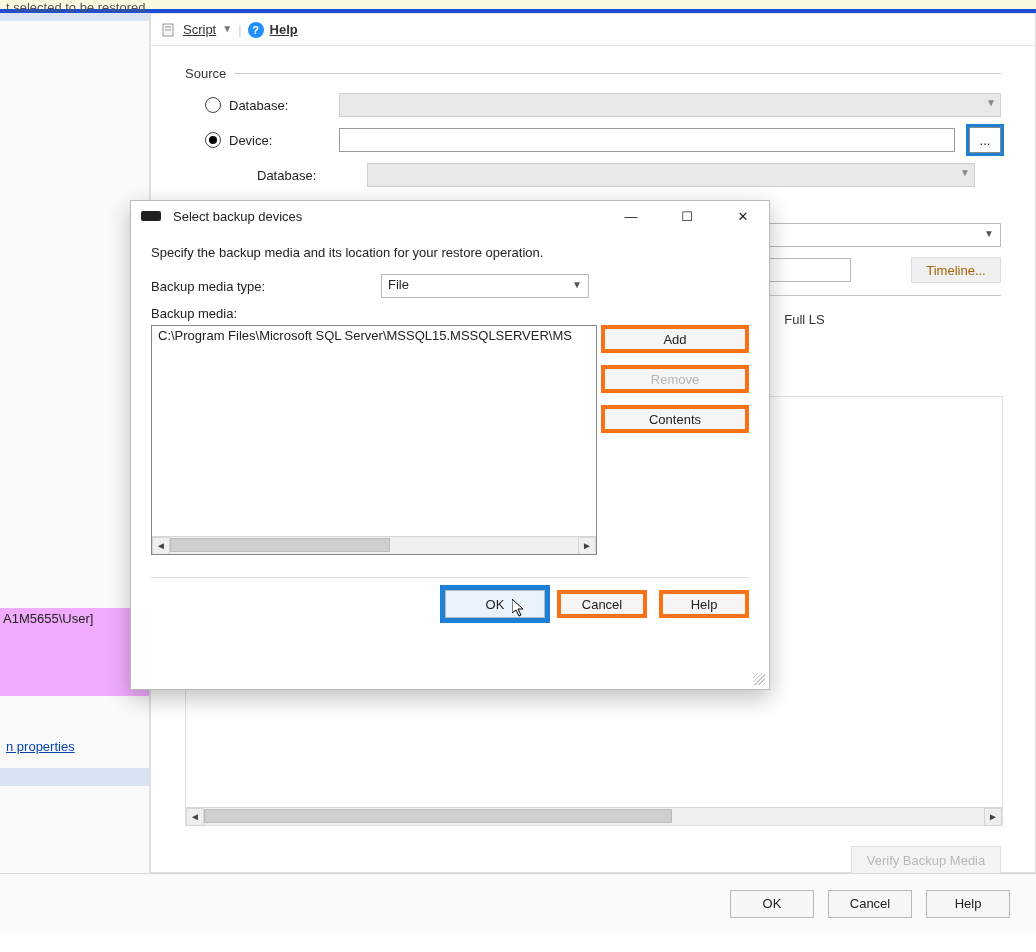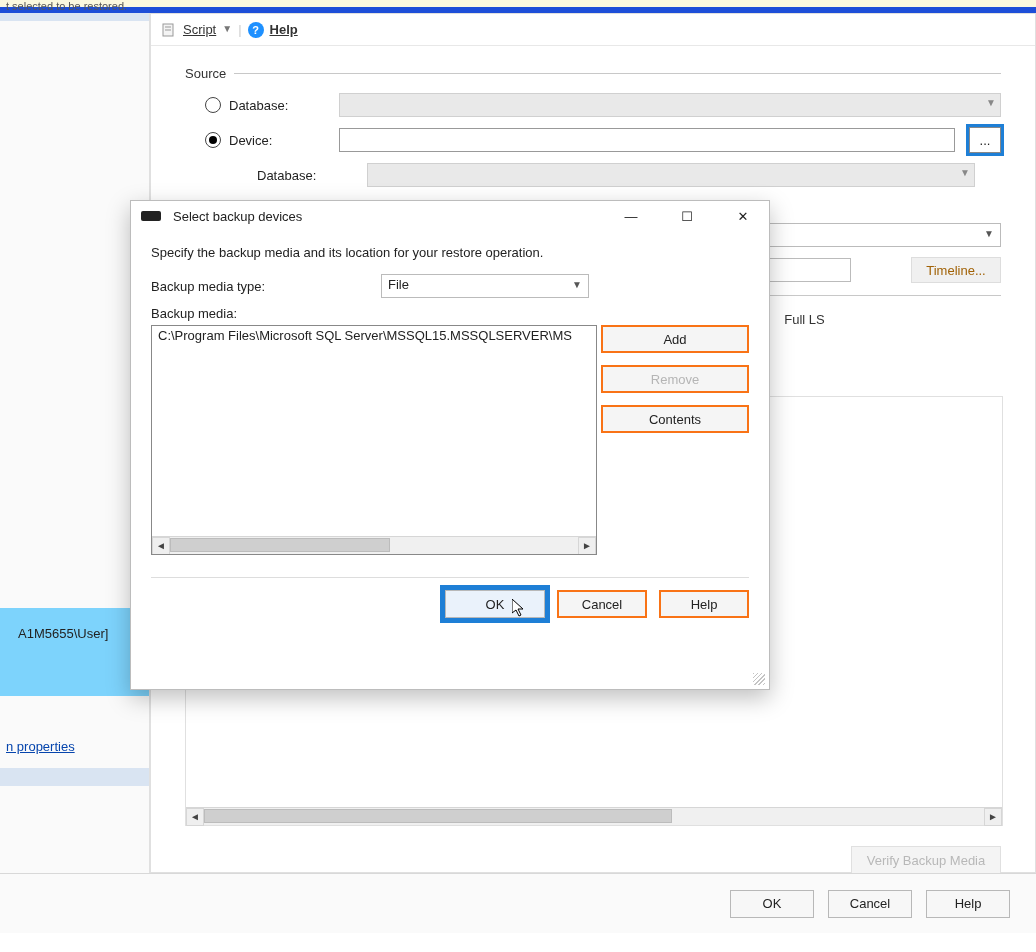--- a/index.html
+++ b/index.html
@@ -1,28 +1,28 @@
 <!DOCTYPE html>
 <html><head>
 <meta charset="utf-8">
 <style>
   * { box-sizing: border-box; font-family: "Segoe UI", Tahoma, sans-serif; font-size: 13px; }
   html, body { margin: 0; padding: 0; background: #fff; color: #222; }
   body { width: 1036px; height: 952px; overflow: hidden; position: relative; }
 
   .info-strip { position:absolute; left:0; top:0; width:1036px; height:13px;
-    background:#fbf9df; border-bottom:6px solid #1d4ed8; padding-left:6px;
-    font-size:11px; color:#555; }
+    background:#fbf9df; border-bottom:4px solid #1d4ed8; padding-left:6px;
+    font-size:13px; color:#555; }
 
   
   .left-panel { position:absolute; left:0; top:13px; width:150px; height:860px;
     background:#fafafa; border-right:1px solid #e0e0e0; }
   .left-block { position:absolute; left:0; width:100%; }
   .left-sel-top { top:0; height:8px; background:#d9e4f2; }
-  .left-sel-prop { top:595px; height:88px; background:#7dd3fc; padding:18px; }
+  .left-sel-prop { top:595px; height:88px; background:#f0abfc; padding:3px; }
   .conn-text { font-size:13px; color:#222; }
   .left-link { position:absolute; left:0; top:720px; width:100%; color:#0645ad;
     text-decoration:underline; padding:6px; cursor:pointer; }
   .left-sel-bot { top:755px; height:18px; background:#d9e4f2; }
 
   
   .workspace { position:absolute; left:150px; top:13px; width:886px; height:860px;
     background:#fff; border:1px solid #e0e0e0; }
 
   .toolbar { position:absolute; left:0; top:0; width:100%; height:32px;
@@ -117,21 +117,21 @@
     font-size:10px; }
 
   .media-area { display:flex; gap:4px; margin-top:4px; }
   .media-list { width:448px; height:230px; border:1px solid #888;
     overflow:hidden; position:relative; background:#fff; }
   .media-item { padding:2px 6px; white-space:nowrap; cursor:default; }
   .media-hscroll { position:absolute; left:0; bottom:0; width:100%; height:18px;
     background:#f0f0f0; border-top:1px solid #d6d6d6; display:flex;
     align-items:center; }
   .side-btns { display:flex; flex-direction:column; gap:12px; }
-  .dlg-btn { width:148px; height:28px; border:2px solid #f97316;
+  .dlg-btn { width:148px; height:28px; border:4px solid #f97316;
     background:#f5f5f5; display:flex; align-items:center;
     justify-content:center; cursor:pointer; }
   .dlg-btn.disabled { color:#b5b5b5; cursor:default; }
   .dlg-sep { height:1px; background:#ddd; margin:22px 0 12px; }
   .dlg-foot { display:flex; gap:12px; justify-content:flex-end; }
   .dlg-ok { position:relative; width:100px; height:28px;
     border:1px solid #b8b8b8; background:#eaf2fb;
     display:flex; align-items:center; justify-content:center; cursor:pointer; }
   .dlg-ok-ring { box-shadow:0 0 0 5px #1e7fd6; }
   .cursor { position:absolute; right:18px; top:8px; width:14px; height:18px;

